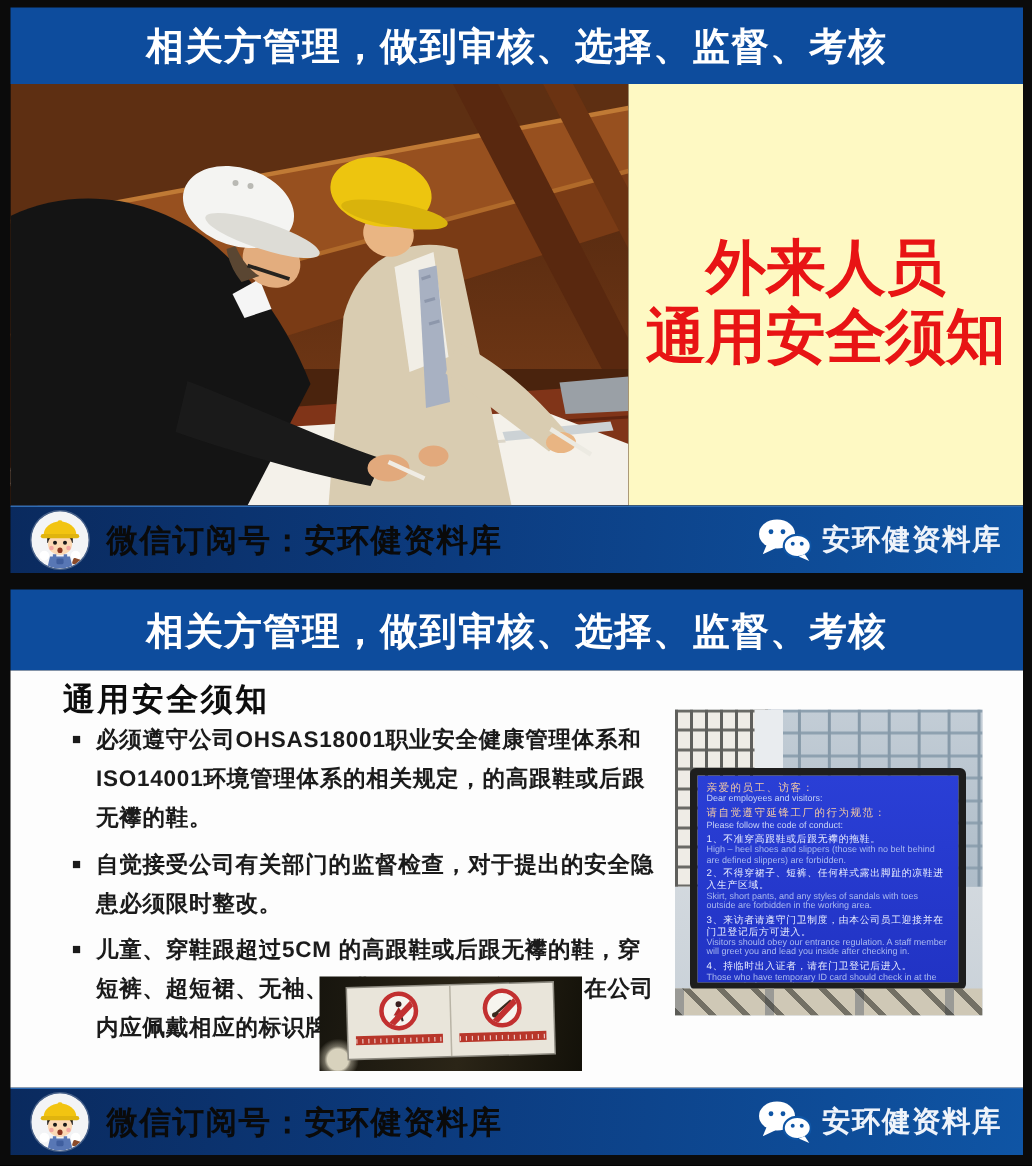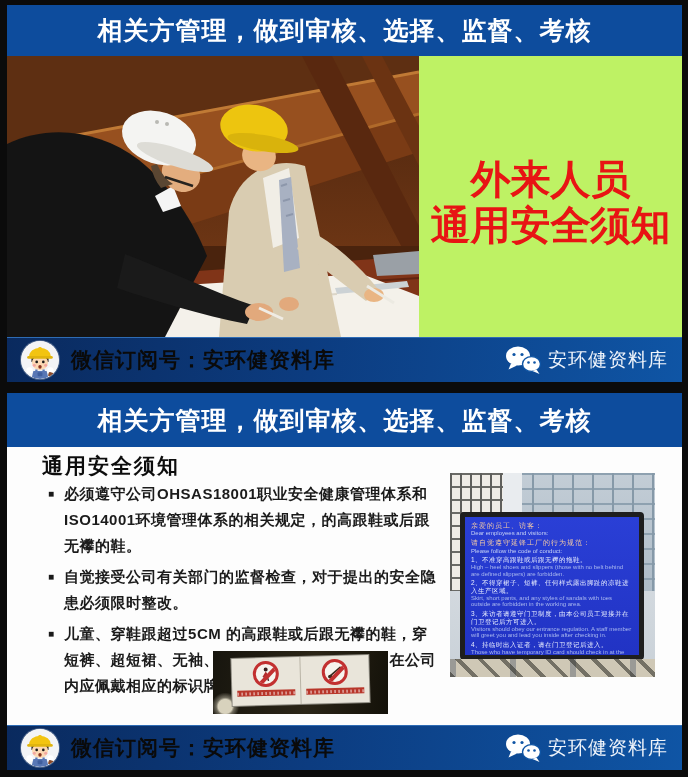--- a/index.html
+++ b/index.html
@@ -13,34 +13,34 @@
 
   .hdr { background:#0d4c9d; color:#ffffff; display:flex; align-items:center; justify-content:center;
          font-weight:bold; font-size:25px; letter-spacing:1px; flex:0 0 auto; }
   .slide1 .hdr { height:51px; }
   .slide2 .hdr { height:54px; }
 
   
   .s1-body { flex:1; display:flex; height:281px; overflow:hidden; }
   .photo-wrap { width:412px; height:281px; flex:0 0 auto; overflow:hidden; background:#5a2c12; }
   .photo-wrap svg { display:block; }
-  .overlay-panel { flex:1; background:#bef264; display:flex; flex-direction:column;
+  .overlay-panel { flex:1; background:#fef9c3; display:flex; flex-direction:column;
                    align-items:center; justify-content:center; transform:none; padding-top:10px; }
   .ov-line { color:#e81414; font-weight:bold; font-size:40px; line-height:1.15; white-space:nowrap; }
 
   
   .ftr { height:45px; flex:0 0 auto; display:flex; align-items:center; padding:0 14px;
          background:linear-gradient(95deg,#0a2a5e 0%,#0c3c80 45%,#0f55a5 100%);
          border-top:1px solid #2e6cb5; }
   .avatar { width:38px; height:38px; border-radius:50%; overflow:hidden; flex:0 0 auto;
             background:#f3f4f6; margin-right:12px; box-shadow:0 0 0 1px rgba(255,255,255,.25); }
   .ftr-left { color:#0a0a0a; font-weight:bold; font-size:21px; letter-spacing:1px; }
   .ftr-spacer { flex:1; }
   .wx-icon { width:36px; height:30px; margin-right:7px; flex:0 0 auto; }
-  .ftr-right { color:#eef3fa; font-weight:400; font-size:19px; letter-spacing:1px; }
+  .ftr-right { color:#eef3fa; font-weight:700; font-size:19px; letter-spacing:1px; }
 
   
   .s2-content { flex:1; position:relative; background:#fdfdfd; overflow:hidden; }
   .s2-title { position:absolute; left:35px; top:5px; font-size:21px; font-weight:bold; color:#0d0d0d; letter-spacing:2px; }
   .bullets { position:absolute; left:41px; top:34px; width:394px; }
   .bullet { display:flex; margin-bottom:5px; }
   .b-marker { font-size:10px; line-height:26px; margin-right:10px; color:#1a1a1a; flex:0 0 auto; }
   .b-text { font-size:15px; line-height:26px; color:#1b1b1b; font-weight:600; letter-spacing:.5px; }
 
   

